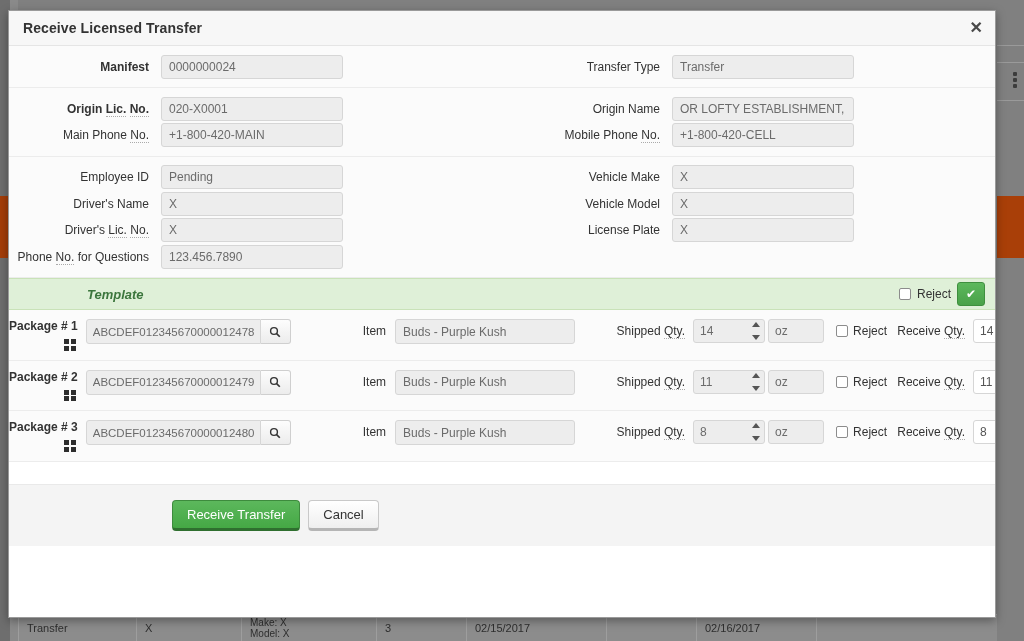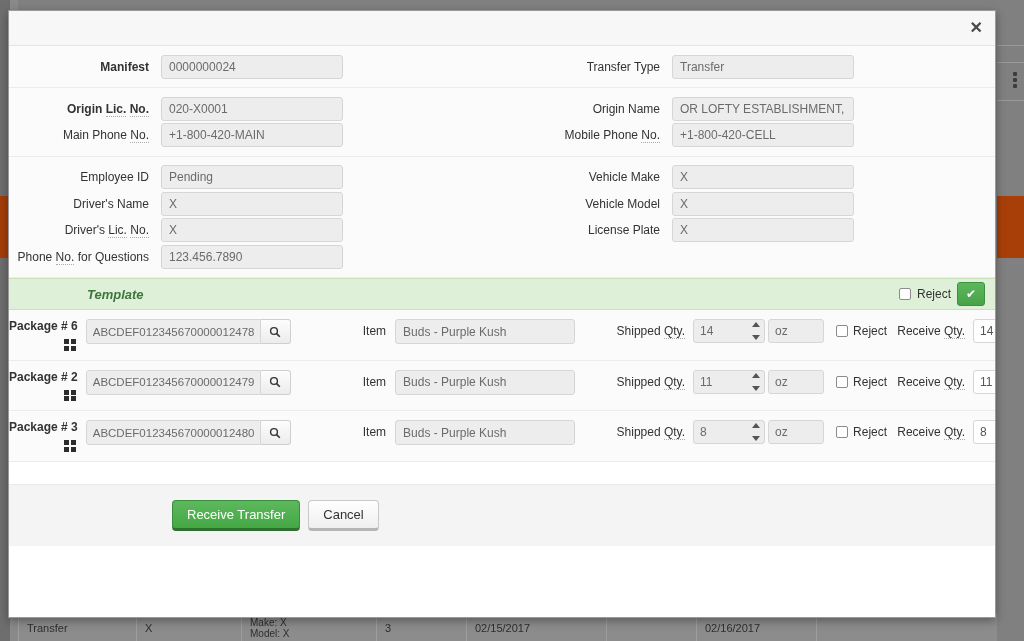--- a/index.html
+++ b/index.html
@@ -426,20 +426,21 @@
       <div class="cell" style="width:140px;">02/15/2017</div>
       <div class="cell" style="width:90px;"></div>
       <div class="cell" style="width:120px;">02/16/2017</div>
       <div class="cell" style="flex:1;"></div>
     </div>
   </div>
 
   <div class="modal">
 
     <div class="modal-header">
+      <div class="modal-title">Receive Licensed Transfer</div>
       <button class="modal-close">✕</button>
     </div>
 
     <div class="modal-body">
 
       <div class="form-section">
 
         <div class="form-row">
           <div class="col-half left">
             <div class="fline">
@@ -520,21 +521,21 @@
           <span class="chk"></span>
           <span class="chk-label">Reject</span>
           <button class="btn-green-check">✔</button>
         </div>
       </div>
 
       <div>
 
         <div class="pkg-row">
           <div class="pkg-left">
-            <div class="pkg-num">Package # 6</div>
+            <div class="pkg-num">Package # 1</div>
             <span class="grid-icon">
                 <i></i>
                 <i></i>
                 <i></i>
                 <i></i>
               </span>
           </div>
           <div class="pkg-tag-wrap">
             <input class="tag-input" type="text" readonly="" value="ABCDEF012345670000012478" style="">
             <button class="tag-search-btn">

